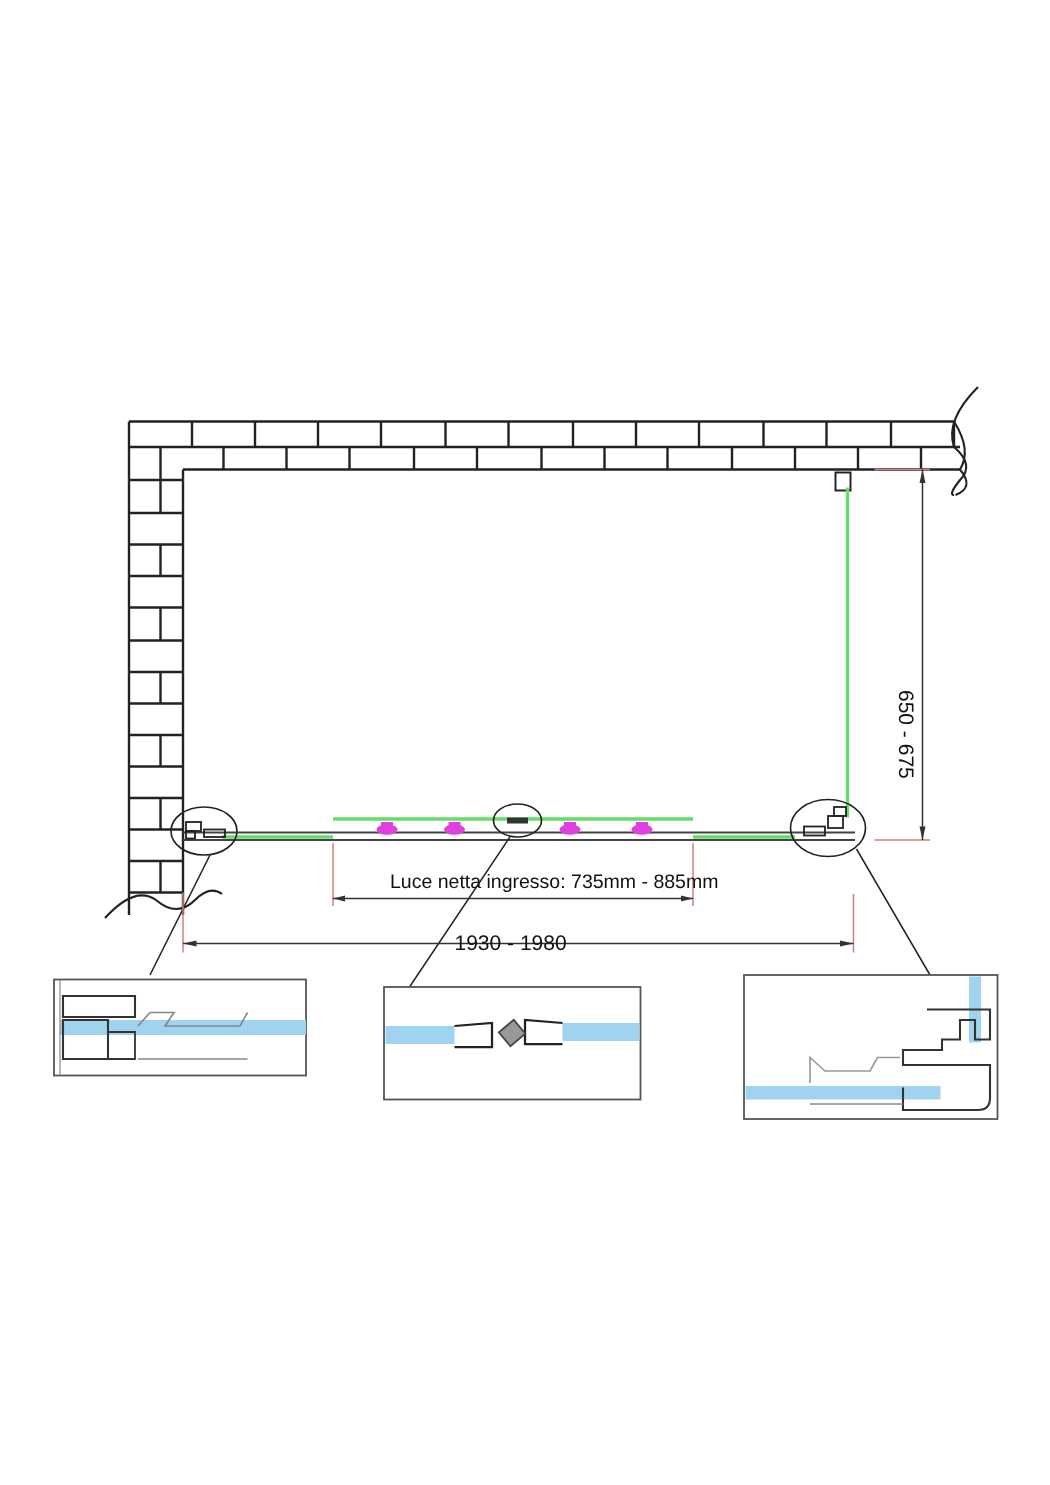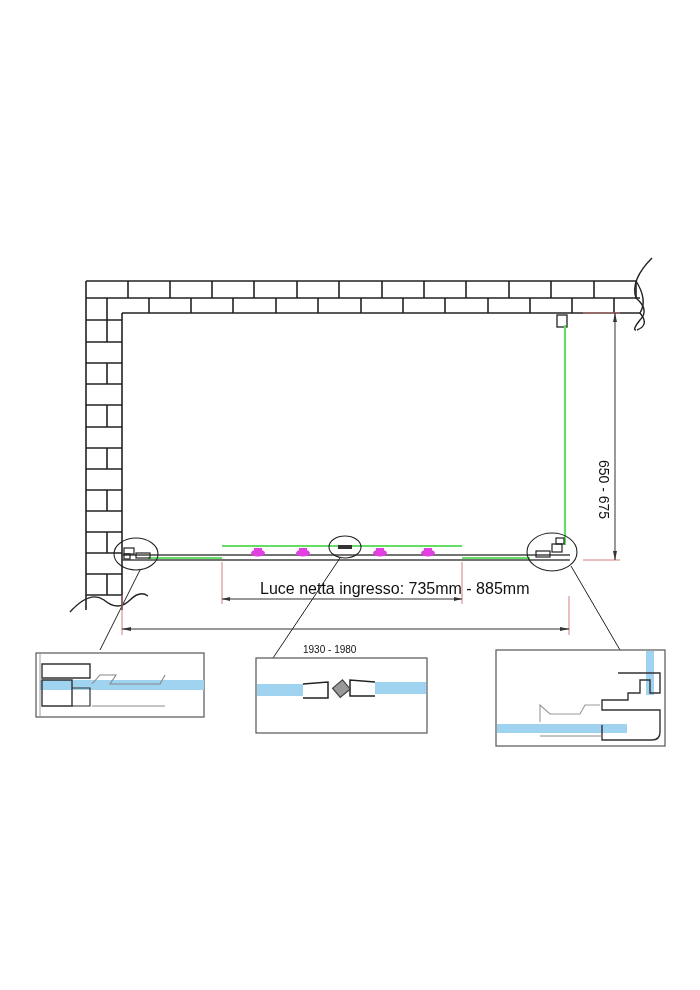--- a/index.html
+++ b/index.html
@@ -1,20 +1,20 @@
 <!DOCTYPE html>
 <html><head>
 <meta charset="utf-8">
 <style>
   html, body { margin: 0; padding: 0; background: #ffffff; }
   body { width: 700px; height: 990px; position: relative; overflow: hidden; font-family: "Liberation Sans", sans-serif; }
   #canvas { position: absolute; left: 0; top: 0; width: 700px; height: 990px; }
   .lbl { position: absolute; color: #111; font-family: "Liberation Sans", sans-serif; white-space: nowrap; }
-  .lbl-inlet { left: 230px; top: 580px; font-size: 16px; padding-left: 30px; }
-  .lbl-width { left: 303px; top: 644px; font-size: 10px; }
+  .lbl-inlet { left: 230px; top: 580px; font-size: 13px; padding-left: 30px; }
+  .lbl-width { left: 303px; top: 620px; font-size: 14px; }
   .lbl-depth { left: 612px; top: 460px; font-size: 14px; transform-origin: left top; transform: rotate(90deg); }
 </style>
 </head>
 <body>
 
 <svg id="canvas" width="700" height="990" viewBox="0 0 700 990" xmlns="http://www.w3.org/2000/svg">
 
   <g stroke="#222" stroke-width="1.6" fill="none">
     <line x1="86" y1="281" x2="636" y2="281"></line>
     <line x1="86" y1="298" x2="640" y2="298"></line>

